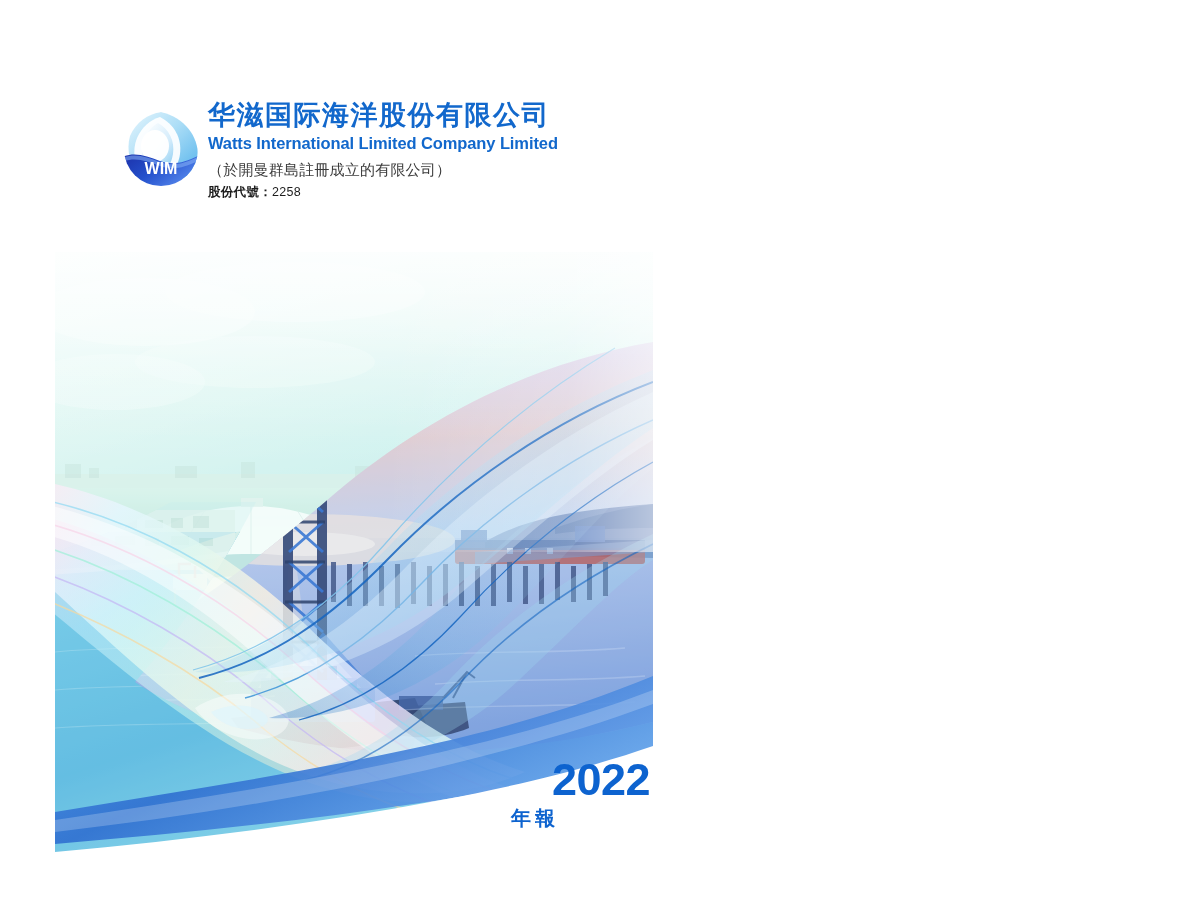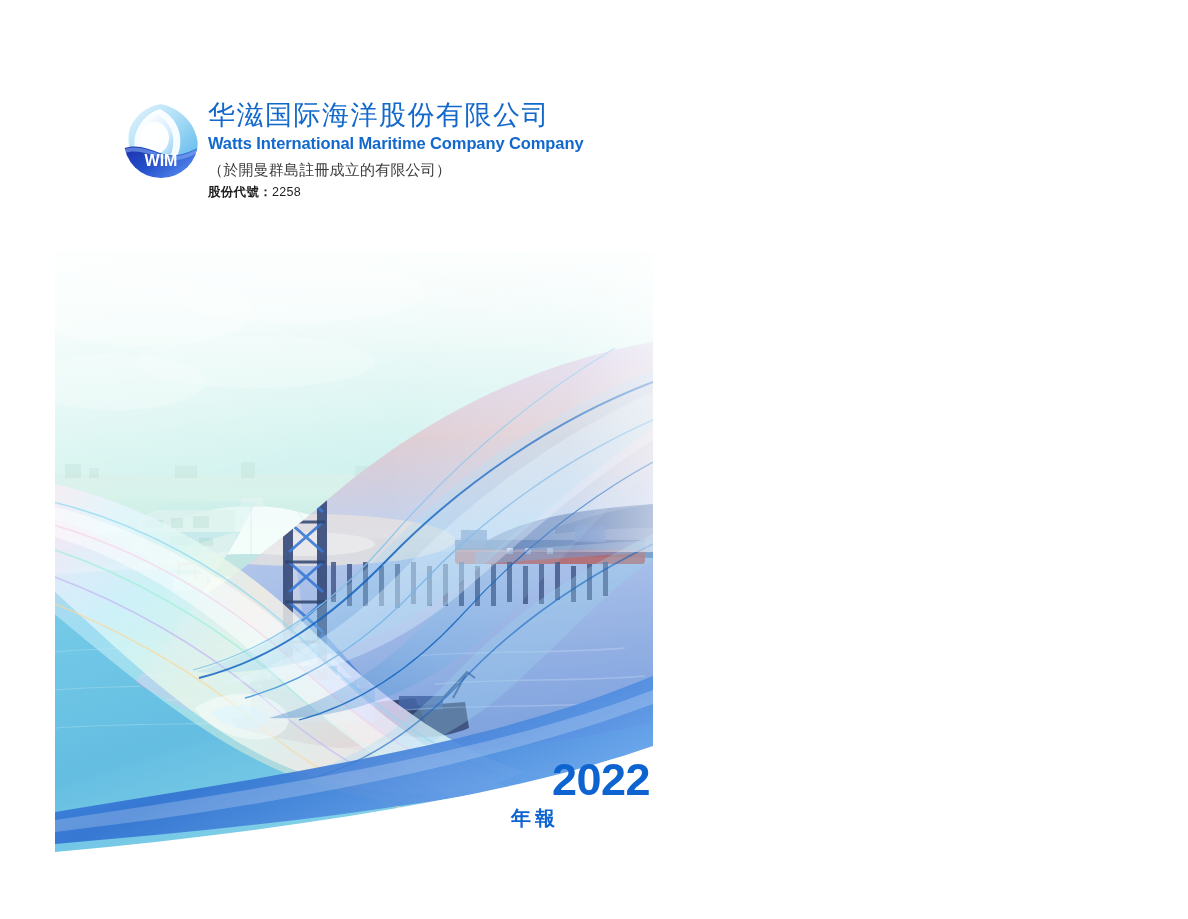--- a/index.html
+++ b/index.html
@@ -29,35 +29,35 @@
     position: absolute;
     left: 122px;
     top: 94px;
     width: 600px;
     height: 110px;
   }
 
   #logo-mark {
     position: absolute;
     left: 0;
-    top: 8px;
+    top: 16px;
     width: 78px;
     height: 78px;
   }
 
   #brand-block {
     position: absolute;
     left: 86px;
     top: 6px;
     width: 500px;
   }
 
   .brand-cn {
     font-size: 27px;
-    font-weight: normal;
+    font-weight: bold;
     color: #1268cc;
     letter-spacing: 1.5px;
     line-height: 1.08;
     white-space: nowrap;
     font-family: "DejaVu Sans", "Liberation Sans", sans-serif;
   }
   .brand-en {
     margin-top: 5px;
     font-size: 16.5px;
     font-weight: bold;
@@ -173,21 +173,21 @@
 
           <path d="M -2 49 C 12 42 24 47 38 52 C 52 57 64 53 80 45 L 80 49 C 64 57 52 61 38 56 C 24 51 12 46 -2 53 Z" fill="#89b4f7" opacity="0.55"></path>
         </g>
 
         <text x="39" y="64" text-anchor="middle" font-family="Liberation Sans, sans-serif" font-size="16" font-weight="bold" fill="#ffffff">WIM</text>
       </svg>
     </div>
 
     <div id="brand-block">
       <div class="brand-cn">华滋国际海洋股份有限公司</div>
-      <div class="brand-en">Watts International Maritime Company Company</div>
+      <div class="brand-en">Watts International Limited Company Limited</div>
       <div class="reg-line">（於開曼群島註冊成立的有限公司）</div>
       <div class="stock-line">
         <span>股份代號：</span><span class="stock-num">2258</span>
       </div>
     </div>
   </div>
 
   <div id="hero">
     <svg width="598" height="608" viewBox="0 0 598 608" xmlns="http://www.w3.org/2000/svg">
       <defs>

